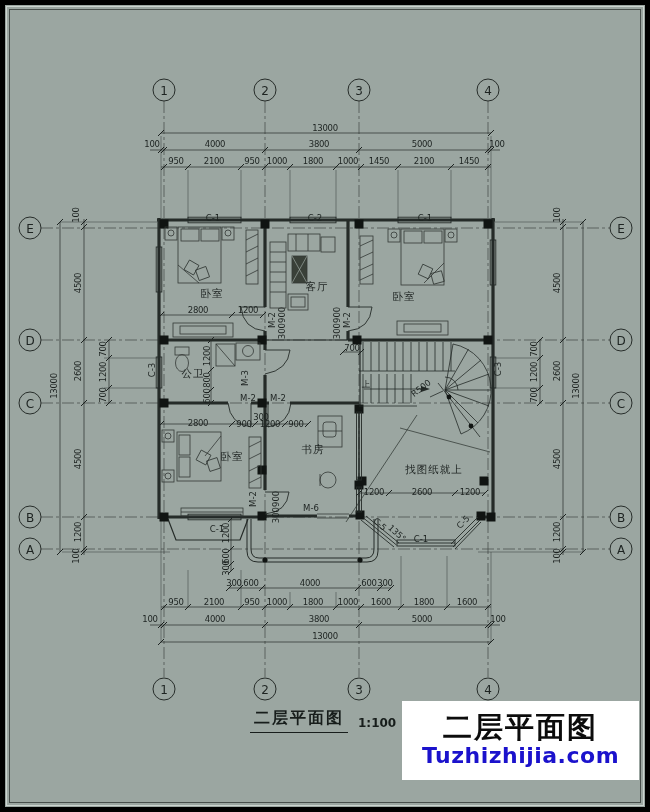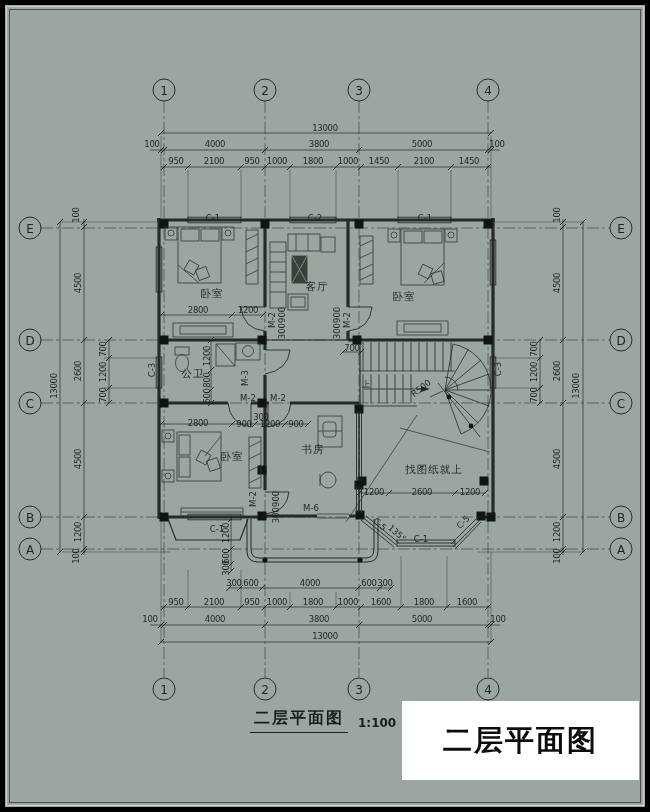--- a/index.html
+++ b/index.html
@@ -365,17 +365,18 @@
       <span class="ann tag" style="left: 421px; top: 388px; transform: translate(-50%, -50%) rotate(-38deg);">R500</span>
     </div>
 
   <div id="titleblock">
     <span id="title-main">二层平面图</span>
     <span id="title-scale">1:100</span>
   </div>
 
   <div id="watermark">
     <div id="wm-line1">二层平面图</div>
+    <div id="wm-line2">Tuzhizhijia.com</div>
   </div>
 
   <div class="frame-light"></div>
   <div class="frame-dark"></div>
 </div>
 
 </body></html>

